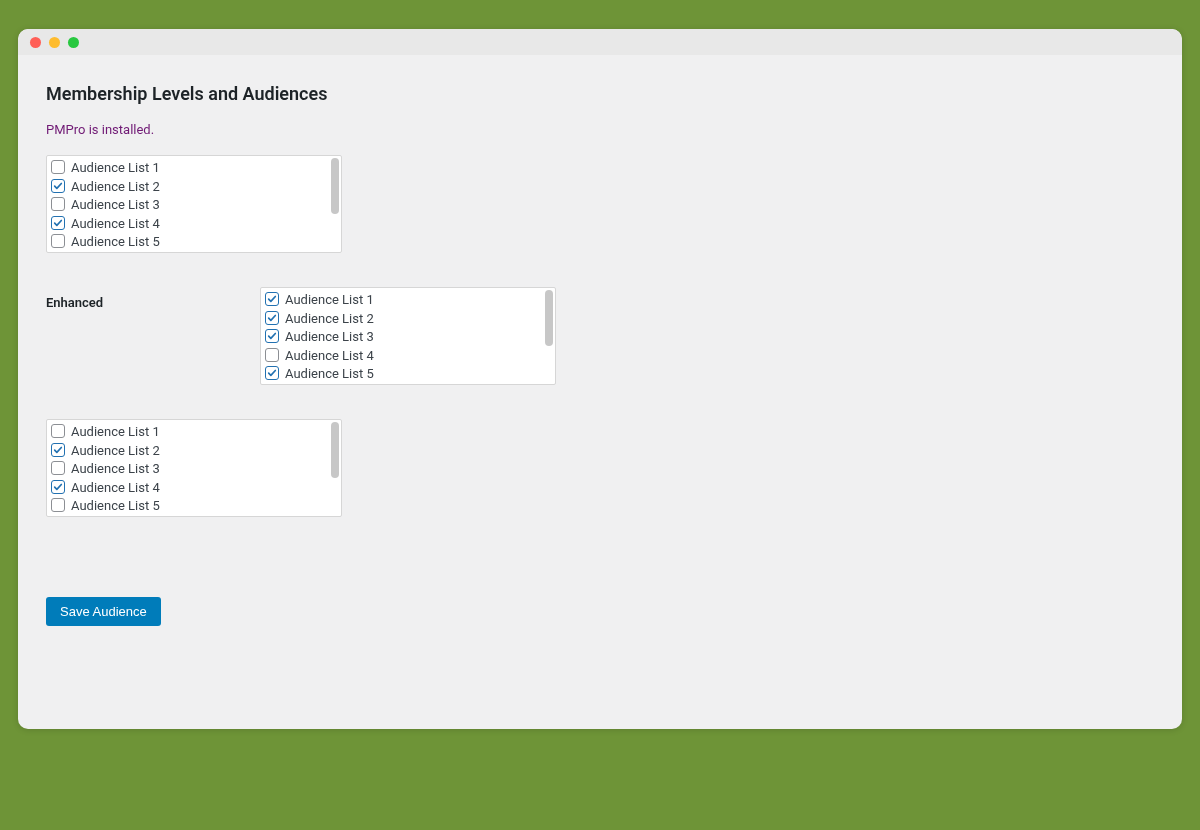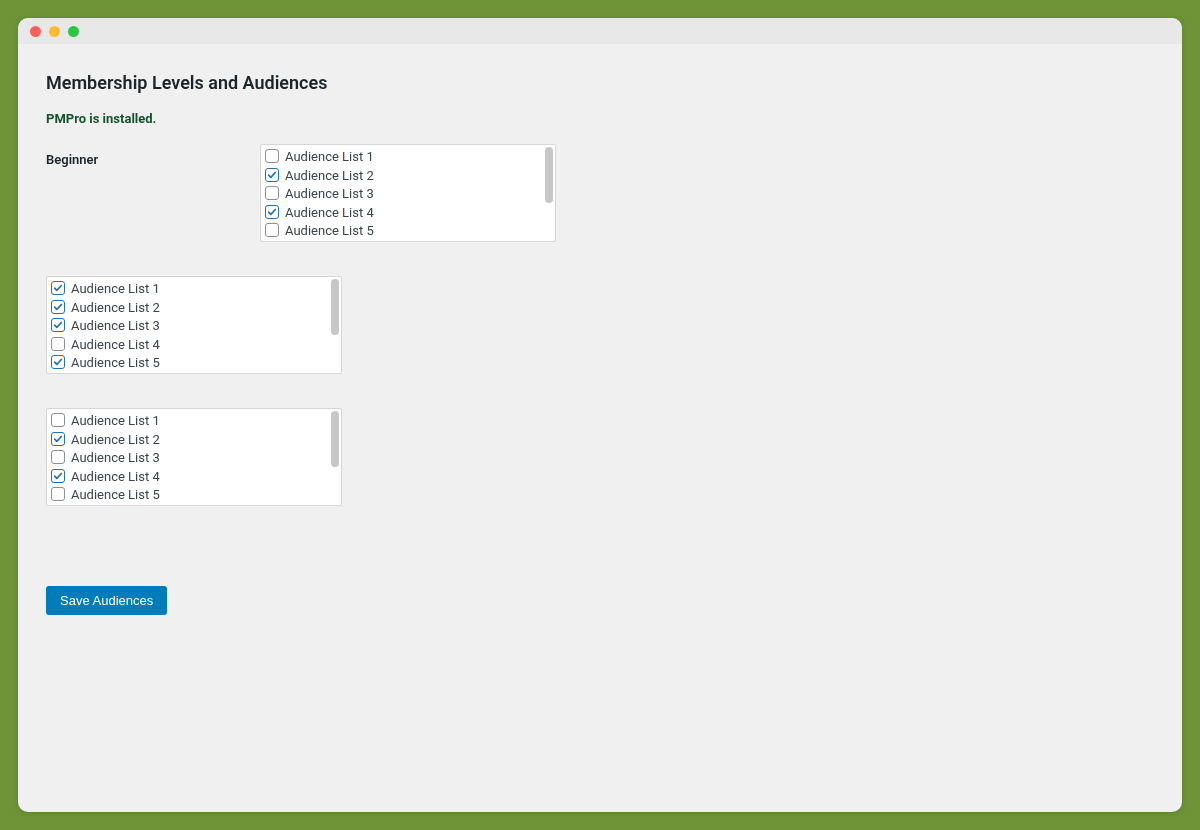--- a/index.html
+++ b/index.html
@@ -7,23 +7,23 @@
   body {
     background: #6e9437;
     font-family: -apple-system, BlinkMacSystemFont, "Segoe UI", Roboto, Helvetica, Arial, sans-serif;
     width: 1200px;
     height: 830px;
     overflow: hidden;
   }
   .window {
     position: absolute;
     left: 18px;
-    top: 18px;
+    top: 29px;
     width: 1164px;
-    height: 794px;
+    height: 700px;
     background: #f0f0f1;
     border-radius: 10px;
     box-shadow: 0 1px 6px rgba(0,0,0,0.15);
     overflow: hidden;
   }
   .titlebar {
     height: 26px;
     background: #e8e8e8;
     border-top-left-radius: 10px;
     border-top-right-radius: 10px;
@@ -40,23 +40,22 @@
     color: #3c434a;
   }
   .page-title {
     font-size: 18px;
     font-weight: 600;
     color: #1d2327;
     margin: 6px 0 18px 0;
   }
   .status-line, .desc-line {
     font-size: 13px;
-    color: #14532d;
+    color: #701a75;
     margin: 0 0 18px 0;
-    font-weight: bold;
   }
   .level-row {
     display: flex;
     align-items: flex-start;
     margin-bottom: 34px;
   }
   .level-label {
     width: 214px;
     font-size: 13px;
     font-weight: 600;
@@ -139,21 +138,20 @@
     <div class="tb-dot tb-yellow"></div>
     <div class="tb-dot tb-green"></div>
   </div>
 
   <div class="content">
     <h2 class="page-title">Membership Levels and Audiences</h2>
     <p class="status-line">PMPro is installed.</p>
 
     <div id="levels-container">
         <div class="level-row">
-          <div class="level-label">Beginner</div>
           <div class="listbox">
             <div class="listbox-inner">
               <div class="option-row">
                 <span class="chk"></span>
                 <span>Audience List 1</span>
               </div>
               <div class="option-row">
                 <span class="chk checked">
                   <svg viewBox="0 0 12 12">
                     <path d="M2 6.2 L4.6 8.8 L10 3" stroke="#2271b1" stroke-width="2" fill="none" stroke-linecap="round" stroke-linejoin="round"></path>
@@ -168,77 +166,78 @@
               <div class="option-row">
                 <span class="chk checked">
                   <svg viewBox="0 0 12 12">
                     <path d="M2 6.2 L4.6 8.8 L10 3" stroke="#2271b1" stroke-width="2" fill="none" stroke-linecap="round" stroke-linejoin="round"></path>
                   </svg>
                 </span>
                 <span>Audience List 4</span>
               </div>
               <div class="option-row">
                 <span class="chk"></span>
+                <span>Audience List 5</span>
+              </div>
+            </div>
+            <div class="scrollbar-track">
+              <div class="scrollbar-thumb"></div>
+            </div>
+          </div>
+        </div>
+        <div class="level-row">
+          <div class="level-label">Enhanced</div>
+          <div class="listbox">
+            <div class="listbox-inner">
+              <div class="option-row">
+                <span class="chk checked">
+                  <svg viewBox="0 0 12 12">
+                    <path d="M2 6.2 L4.6 8.8 L10 3" stroke="#2271b1" stroke-width="2" fill="none" stroke-linecap="round" stroke-linejoin="round"></path>
+                  </svg>
+                </span>
+                <span>Audience List 1</span>
+              </div>
+              <div class="option-row">
+                <span class="chk checked">
+                  <svg viewBox="0 0 12 12">
+                    <path d="M2 6.2 L4.6 8.8 L10 3" stroke="#2271b1" stroke-width="2" fill="none" stroke-linecap="round" stroke-linejoin="round"></path>
+                  </svg>
+                </span>
+                <span>Audience List 2</span>
+              </div>
+              <div class="option-row">
+                <span class="chk checked">
+                  <svg viewBox="0 0 12 12">
+                    <path d="M2 6.2 L4.6 8.8 L10 3" stroke="#2271b1" stroke-width="2" fill="none" stroke-linecap="round" stroke-linejoin="round"></path>
+                  </svg>
+                </span>
+                <span>Audience List 3</span>
+              </div>
+              <div class="option-row">
+                <span class="chk"></span>
+                <span>Audience List 4</span>
+              </div>
+              <div class="option-row">
+                <span class="chk checked">
+                  <svg viewBox="0 0 12 12">
+                    <path d="M2 6.2 L4.6 8.8 L10 3" stroke="#2271b1" stroke-width="2" fill="none" stroke-linecap="round" stroke-linejoin="round"></path>
+                  </svg>
+                </span>
                 <span>Audience List 5</span>
               </div>
             </div>
             <div class="scrollbar-track">
               <div class="scrollbar-thumb"></div>
             </div>
           </div>
         </div>
         <div class="level-row">
           <div class="listbox">
             <div class="listbox-inner">
               <div class="option-row">
-                <span class="chk checked">
-                  <svg viewBox="0 0 12 12">
-                    <path d="M2 6.2 L4.6 8.8 L10 3" stroke="#2271b1" stroke-width="2" fill="none" stroke-linecap="round" stroke-linejoin="round"></path>
-                  </svg>
-                </span>
-                <span>Audience List 1</span>
-              </div>
-              <div class="option-row">
-                <span class="chk checked">
-                  <svg viewBox="0 0 12 12">
-                    <path d="M2 6.2 L4.6 8.8 L10 3" stroke="#2271b1" stroke-width="2" fill="none" stroke-linecap="round" stroke-linejoin="round"></path>
-                  </svg>
-                </span>
-                <span>Audience List 2</span>
-              </div>
-              <div class="option-row">
-                <span class="chk checked">
-                  <svg viewBox="0 0 12 12">
-                    <path d="M2 6.2 L4.6 8.8 L10 3" stroke="#2271b1" stroke-width="2" fill="none" stroke-linecap="round" stroke-linejoin="round"></path>
-                  </svg>
-                </span>
-                <span>Audience List 3</span>
-              </div>
-              <div class="option-row">
-                <span class="chk"></span>
-                <span>Audience List 4</span>
-              </div>
-              <div class="option-row">
-                <span class="chk checked">
-                  <svg viewBox="0 0 12 12">
-                    <path d="M2 6.2 L4.6 8.8 L10 3" stroke="#2271b1" stroke-width="2" fill="none" stroke-linecap="round" stroke-linejoin="round"></path>
-                  </svg>
-                </span>
-                <span>Audience List 5</span>
-              </div>
-            </div>
-            <div class="scrollbar-track">
-              <div class="scrollbar-thumb"></div>
-            </div>
-          </div>
-        </div>
-        <div class="level-row">
-          <div class="listbox">
-            <div class="listbox-inner">
-              <div class="option-row">
                 <span class="chk"></span>
                 <span>Audience List 1</span>
               </div>
               <div class="option-row">
                 <span class="chk checked">
                   <svg viewBox="0 0 12 12">
                     <path d="M2 6.2 L4.6 8.8 L10 3" stroke="#2271b1" stroke-width="2" fill="none" stroke-linecap="round" stroke-linejoin="round"></path>
                   </svg>
                 </span>
                 <span>Audience List 2</span>
@@ -260,15 +259,15 @@
                 <span>Audience List 5</span>
               </div>
             </div>
             <div class="scrollbar-track">
               <div class="scrollbar-thumb"></div>
             </div>
           </div>
         </div>
       </div>
 
-    <button class="save-btn">Save Audiences</button>
+    <button class="save-btn">Save Audience</button>
   </div>
 </div>
 
 </body></html>

